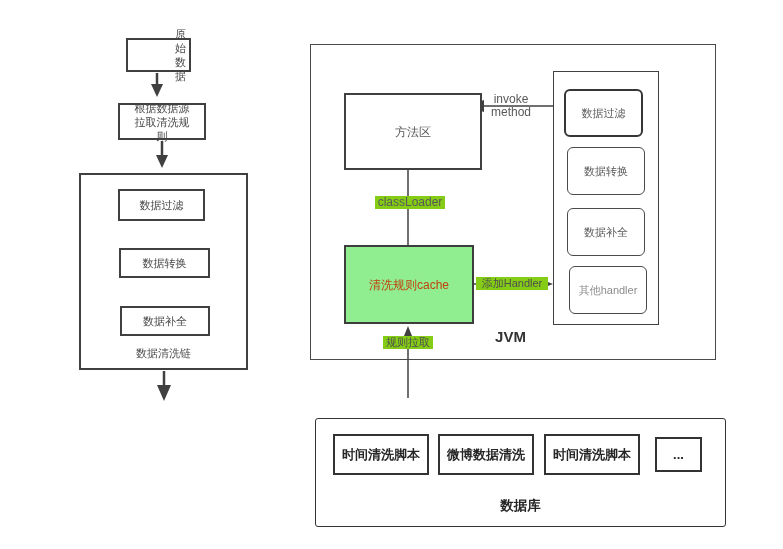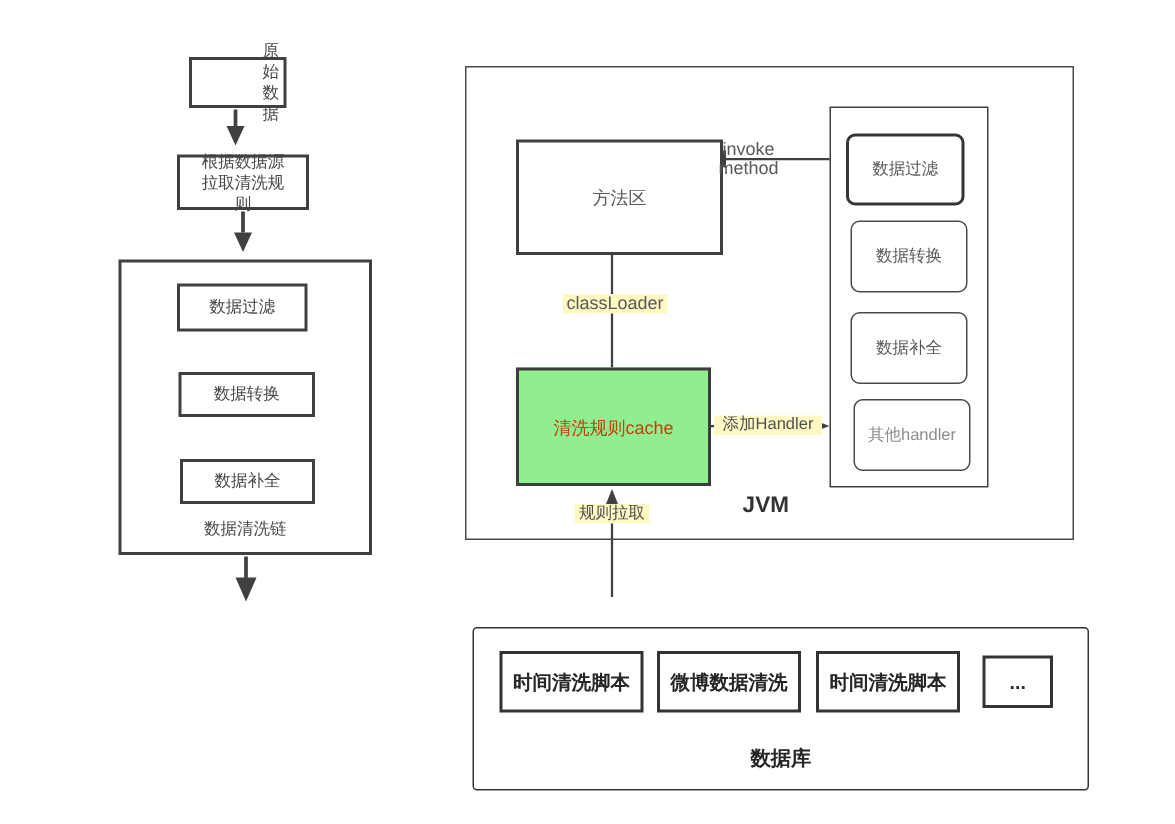--- a/index.html
+++ b/index.html
@@ -12,21 +12,21 @@
   .node {
     position:absolute; z-index:2; display:flex; align-items:center; justify-content:center;
     text-align:center; background:#ffffff; border:2px solid #404040;
     font-size:11px; line-height:14px; color:#474747;
   }
   .container-box {
     position:absolute; z-index:2; background:transparent; border:1.5px solid #4a4a4a;
   }
   .label {
     position:absolute; z-index:3; text-align:center; font-size:11px; line-height:13px;
-    color:#4f4f4f; background:#fef9c3;
+    color:#4f4f4f; background:#84cc16;
   }
   .label.no-bg { background:transparent; }
   
   .raw-box       { left:126px; top:38px;  width:65px;  height:34px;padding-left:44px; }
   .pull-box      { left:118px; top:103px; width:88px;  height:37px; padding:0 14px; }
   .chain-box     { left:79px;  top:173px; width:169px; height:197px; border-width:2px; border-color:#404040; }
   .chain-i0      { left:118px; top:189px; width:87px;  height:32px; }
   .chain-i1      { left:119px; top:248px; width:91px;  height:30px; }
   .chain-i2      { left:120px; top:306px; width:90px;  height:30px; }
   .chain-label   { left:79px;  top:347px; width:169px; background:transparent; color:#4a4a4a; }
@@ -36,21 +36,21 @@
   .method-area   { left:344px; top:82px;  width:138px; height:77px; font-size:12px; color:#595959;margin-top:11px; }
   .cache-box     { left:344px; top:245px; width:130px; height:79px; font-size:12px; color:#c2410c; border-color:#3d3d3d; }
   .handler-box   { left:553px; top:71px;  width:106px; height:254px; border-color:#404040; }
   .hnd           { border-radius:6px; font-size:11px; color:#595959; border-width:1.5px; border-color:#4a4a4a; }
   .hnd0          { left:564px; top:89px;  width:79px; height:48px; border-width:2.5px; border-color:#363636; }
   .hnd1          { left:567px; top:147px; width:78px; height:48px; }
   .hnd2          { left:567px; top:208px; width:78px; height:48px; }
   .hnd3          { left:569px; top:266px; width:78px; height:48px; color:#8c8c8c; }
   
   .lbl-classloader { left:375px; top:196px; width:70px;  font-size:12px; color:#595959; }
-  .lbl-invoke      { left:472px; top:93px;  width:54px;  font-size:12px; color:#595959; }
+  .lbl-invoke      { left:484px; top:93px;  width:54px;  font-size:12px; color:#595959; }
   .lbl-addhandler  { left:476px; top:277px; width:72px;  color:#4f4f4f; }
   .lbl-rulepull    { left:383px; top:336px; width:50px;  color:#4f4f4f; }
   
   .db-box        { left:315px; top:418px; width:411px; height:109px; border-color:#333333; border-radius:3px; }
   .db-item       { font-size:13px; font-weight:bold; color:#262626; border-color:#333333; }
   .db-i0         { left:333px; top:434px; width:96px; height:41px; }
   .db-i1         { left:438px; top:434px; width:96px; height:41px; }
   .db-i2         { left:544px; top:434px; width:96px; height:41px; }
   .db-i3         { left:655px; top:437px; width:47px; height:35px; }
   .db-label      { left:315px; top:499px; width:411px; font-size:13.5px; font-weight:bold; color:#262626; background:transparent; }

